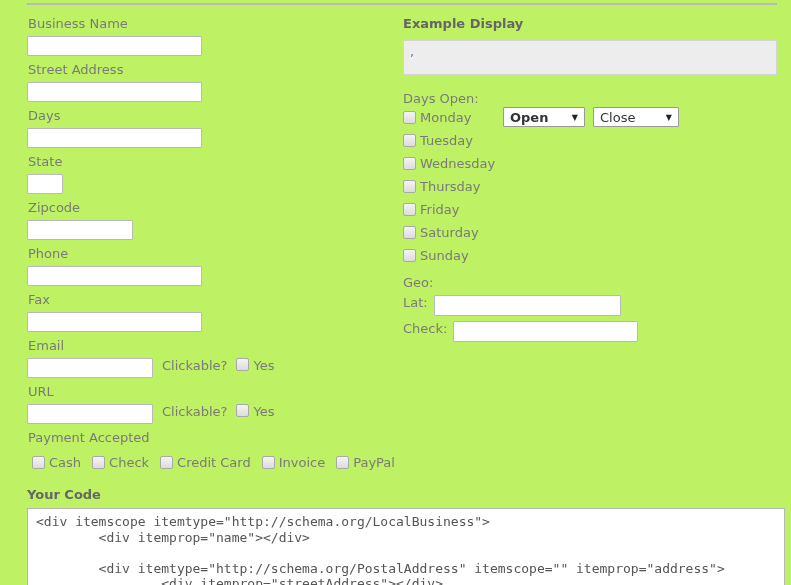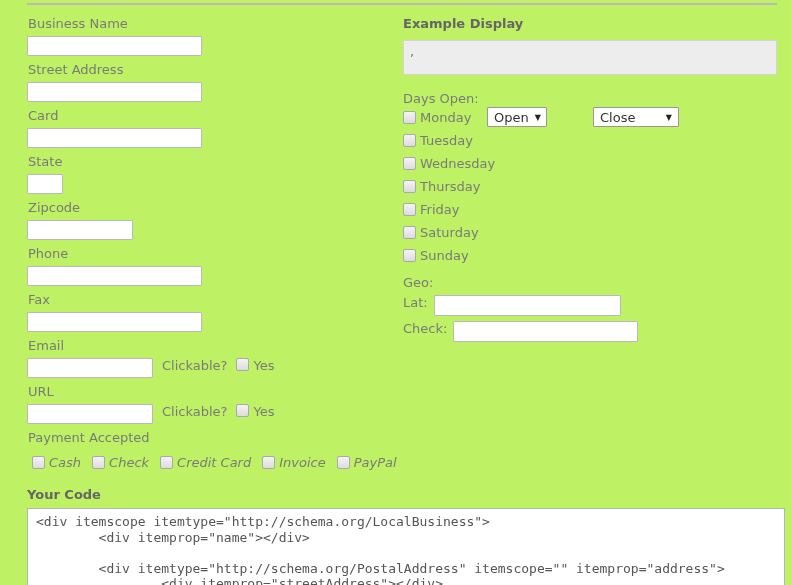--- a/index.html
+++ b/index.html
@@ -29,40 +29,40 @@
   .w175 { width:175px; } .w36 { width:36px; } .w106 { width:106px; } .w126 { width:126px; }
   .inline-row { display:flex; align-items:flex-start; height:20px; }
   .gray-text { font-size:13px; color:#7a7a7a; white-space:nowrap; }
   .ml9 { margin-left:9px; } .ml4 { margin-left:4px; } .ml6 { margin-left:6px; }
   .cbx {
     box-sizing:border-box; width:13px; height:13px; flex:none;
     border:1px solid #a9a9a9; border-radius:2px;
     background:linear-gradient(#f4f4f4,#dcdcdc);
     display:inline-block;
   }
-  .pay-row { display:flex; align-items:center; height:16px; margin-top:9px; margin-left:5px;font-style:italic; }
+  .pay-row { display:flex; align-items:center; height:16px; margin-top:9px; margin-left:5px; }
   .pay-item { display:flex; align-items:center; margin-right:11px; }
   
   .col-right { position:absolute; left:403px; top:16px; width:374px; }
   .section-title { font-size:13px; font-weight:bold; color:#666; line-height:15px; }
   .example-box {
     box-sizing:border-box; margin-top:9px; width:374px; height:35px;
     background:#ededed; border:1px solid #d4d4d4;
     font-size:13px; color:#777; padding:3px 6px;
   }
   .days-open { margin-top:17px; font-size:13px; color:#7a7a7a; line-height:14px; }
   .day-row { position:relative; height:23px; display:flex; align-items:center; }
   .day-row:first-of-type { margin-top:1px; }
   .sel {
     box-sizing:border-box; position:absolute; top:1px; height:20px;
     border:1px solid #999; background:#fff; border-radius:1px;
     display:flex; align-items:center; justify-content:space-between;
     font-size:13px; color:#333; padding:0 6px;
   }
-  .sel-open  { left:84px; width:60px; }
+  .sel-open  { left:100px; width:82px;font-weight:bold; }
   .sel-close { left:190px; width:86px; }
   .sel-arrow { font-size:8px; color:#222; margin-left:6px; }
   .geo-label { margin-top:9px; font-size:13px; color:#7a7a7a; line-height:14px; }
   .geo-row { display:flex; margin-top:5px; }
   .geo-row .tinput { height:21px; }
   .w187 { width:187px; } .w185 { width:185px; }
   
   .code-sec { position:absolute; left:27px; top:487px; width:758px; }
   .code-box {
     box-sizing:border-box; margin-top:6px; width:758px; height:110px;
@@ -86,21 +86,21 @@
       <div class="flabel">Business Name</div>
       <input class="tinput w175" type="text" value="" style="">
     </div>
 
     <div class="fgroup">
       <div class="flabel">Street Address</div>
       <input class="tinput w175" type="text" value="" style="">
     </div>
 
     <div class="fgroup">
-      <div class="flabel">Card</div>
+      <div class="flabel">Days</div>
       <input class="tinput w175" type="text" value="" style="">
     </div>
 
     <div class="fgroup">
       <div class="flabel">State</div>
       <input class="tinput w36" type="text" value="" style="">
     </div>
 
     <div class="fgroup">
       <div class="flabel">Zipcode</div>

